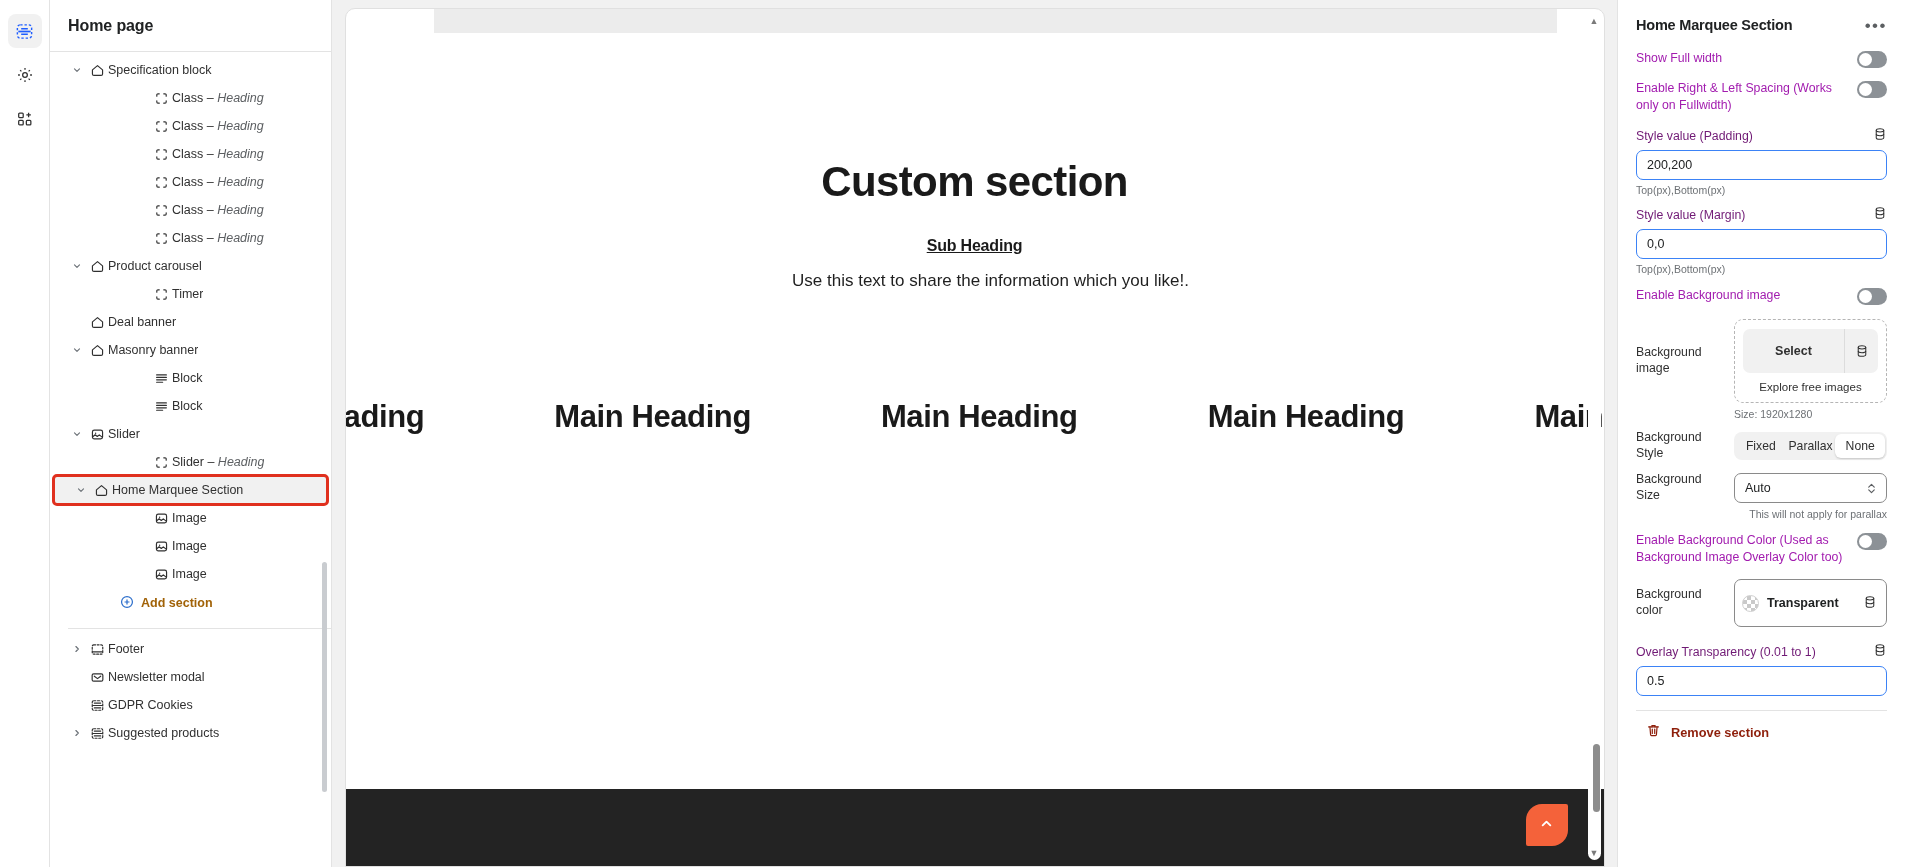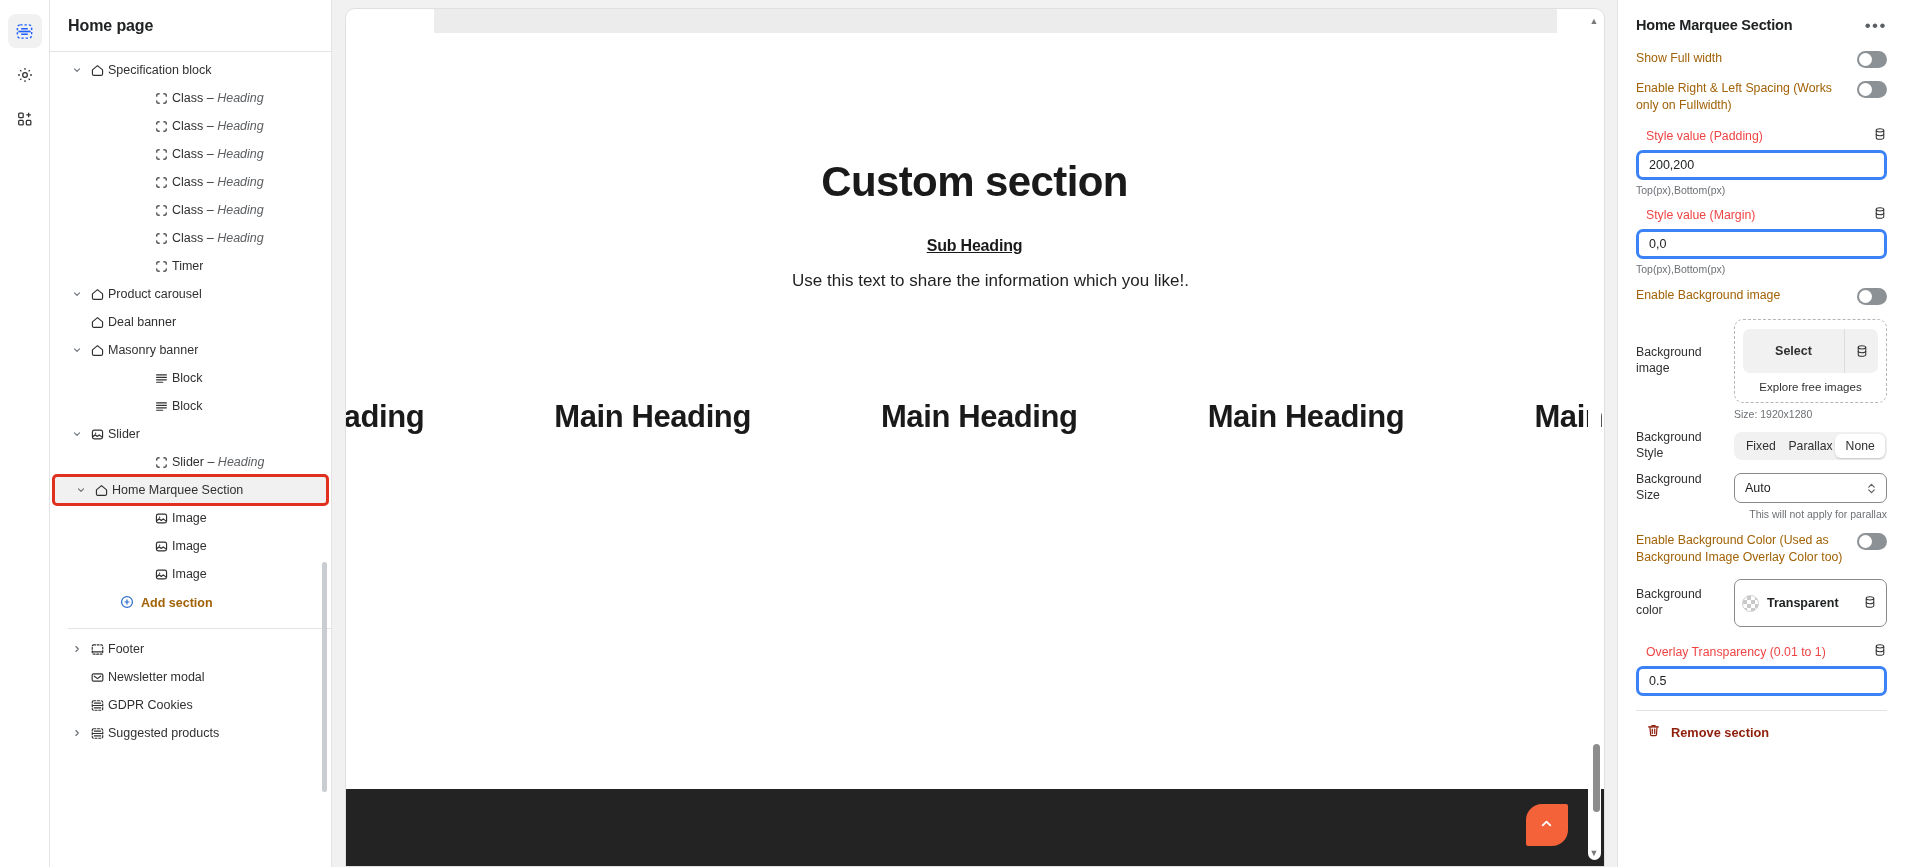--- a/index.html
+++ b/index.html
@@ -169,37 +169,37 @@
   .rp-head {
     height: 42px; display: flex; align-items: center;
     justify-content: space-between; padding-top: 8px;
   }
   .rp-title { font-size: 14.5px; font-weight: 700; color: #202223; letter-spacing: -0.2px; }
   .dots { color: #5c5f62; font-size: 17px; letter-spacing: 1.5px; cursor: pointer; line-height: 1; }
   .row-toggle {
     display: flex; align-items: flex-start; justify-content: space-between;
     gap: 10px; padding: 8px 0 4px 0;
   }
-  .rlabel { font-size: 12.3px; color: #a16207; line-height: 1.35; }
+  .rlabel { font-size: 12.3px; color: #a21caf; line-height: 1.35; }
   .toggle {
     width: 30px; height: 17px; border-radius: 10px; background: #8c9196;
     position: relative; flex: 0 0 30px; cursor: pointer; margin-top: 1px;
   }
   .toggle::after {
     content: ""; position: absolute; left: 2px; top: 2px;
     width: 13px; height: 13px; border-radius: 50%; background: #fff;
   }
   .fld { padding-top: 10px; }
   .fld-head {
     display: flex; align-items: center; justify-content: space-between;
     margin-bottom: 5px;
   }
-  .fld-label { font-size: 12.3px; color: #ef4444; margin-left: 10px; }
+  .fld-label { font-size: 12.3px; color: #701a75; }
   .input {
-    width: 100%; height: 30px; border: 3px solid #3b82f6; border-radius: 7px;
+    width: 100%; height: 30px; border: 1px solid #3b82f6; border-radius: 7px;
     padding: 0 10px; font-size: 12.5px; color: #202223;
     font-family: "Liberation Sans", sans-serif; background: #fff;
     display: flex; align-items: center;
   }
   .hint { font-size: 10.5px; color: #6d7175; margin-top: 4px; }
   .two-col {
     display: flex; align-items: center; gap: 10px; padding-top: 10px;
   }
   .two-col .lab { font-size: 12.3px; color: #303030; width: 88px; flex: 0 0 88px; line-height: 1.3; }
   .dropzone {
@@ -376,44 +376,44 @@
             <span class="tico">
               <svg width="15" height="15" viewBox="0 0 16 16" fill="none" stroke="#303030" stroke-width="1.25" stroke-linecap="round" stroke-linejoin="round">
                 <path d="M3 5.6V4.2c0-.7.5-1.2 1.2-1.2h1.4"></path>
                 <path d="M13 5.6V4.2c0-.7-.5-1.2-1.2-1.2h-1.4"></path>
                 <path d="M3 10.4v1.4c0 .7.5 1.2 1.2 1.2h1.4"></path>
                 <path d="M13 10.4v1.4c0 .7-.5 1.2-1.2 1.2h-1.4"></path>
               </svg>
             </span>
             <span class="tlabel">Class – <span class="ital">Heading</span></span>
           </div>
+          <div class="tree-row lvl0">
+            <span class="tw">
+              <svg width="10" height="10" viewBox="0 0 12 12" fill="none" stroke="#6b7177" stroke-width="1.4" stroke-linecap="round" stroke-linejoin="round">
+                <path d="M3 4.7L6 7.6l3-2.9"></path>
+              </svg>
+            </span>
+            <span class="tico">
+              <svg width="15" height="15" viewBox="0 0 16 16" fill="none" stroke="#303030" stroke-width="1.25" stroke-linecap="round" stroke-linejoin="round">
+                <path d="M2.6 7.3L8 2.8l5.4 4.5v4.3c0 .9-.7 1.6-1.6 1.6H4.2c-.9 0-1.6-.7-1.6-1.6V7.3z"></path>
+              </svg>
+            </span>
+            <span class="tlabel">Product carousel</span>
+          </div>
           <div class="tree-row lvl1">
             <span class="tw"></span>
             <span class="tico">
               <svg width="15" height="15" viewBox="0 0 16 16" fill="none" stroke="#303030" stroke-width="1.25" stroke-linecap="round" stroke-linejoin="round">
                 <path d="M3 5.6V4.2c0-.7.5-1.2 1.2-1.2h1.4"></path>
                 <path d="M13 5.6V4.2c0-.7-.5-1.2-1.2-1.2h-1.4"></path>
                 <path d="M3 10.4v1.4c0 .7.5 1.2 1.2 1.2h1.4"></path>
                 <path d="M13 10.4v1.4c0 .7-.5 1.2-1.2 1.2h-1.4"></path>
               </svg>
             </span>
             <span class="tlabel">Timer</span>
-          </div>
-          <div class="tree-row lvl0">
-            <span class="tw">
-              <svg width="10" height="10" viewBox="0 0 12 12" fill="none" stroke="#6b7177" stroke-width="1.4" stroke-linecap="round" stroke-linejoin="round">
-                <path d="M3 4.7L6 7.6l3-2.9"></path>
-              </svg>
-            </span>
-            <span class="tico">
-              <svg width="15" height="15" viewBox="0 0 16 16" fill="none" stroke="#303030" stroke-width="1.25" stroke-linecap="round" stroke-linejoin="round">
-                <path d="M2.6 7.3L8 2.8l5.4 4.5v4.3c0 .9-.7 1.6-1.6 1.6H4.2c-.9 0-1.6-.7-1.6-1.6V7.3z"></path>
-              </svg>
-            </span>
-            <span class="tlabel">Product carousel</span>
           </div>
           <div class="tree-row lvl0">
             <span class="tw"></span>
             <span class="tico">
               <svg width="15" height="15" viewBox="0 0 16 16" fill="none" stroke="#303030" stroke-width="1.25" stroke-linecap="round" stroke-linejoin="round">
                 <path d="M2.6 7.3L8 2.8l5.4 4.5v4.3c0 .9-.7 1.6-1.6 1.6H4.2c-.9 0-1.6-.7-1.6-1.6V7.3z"></path>
               </svg>
             </span>
             <span class="tlabel">Deal banner</span>
           </div>

